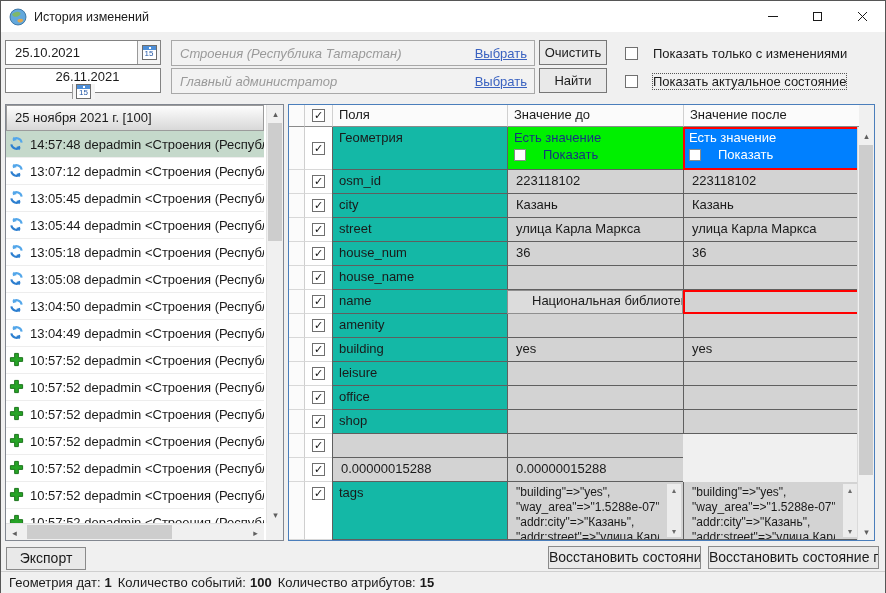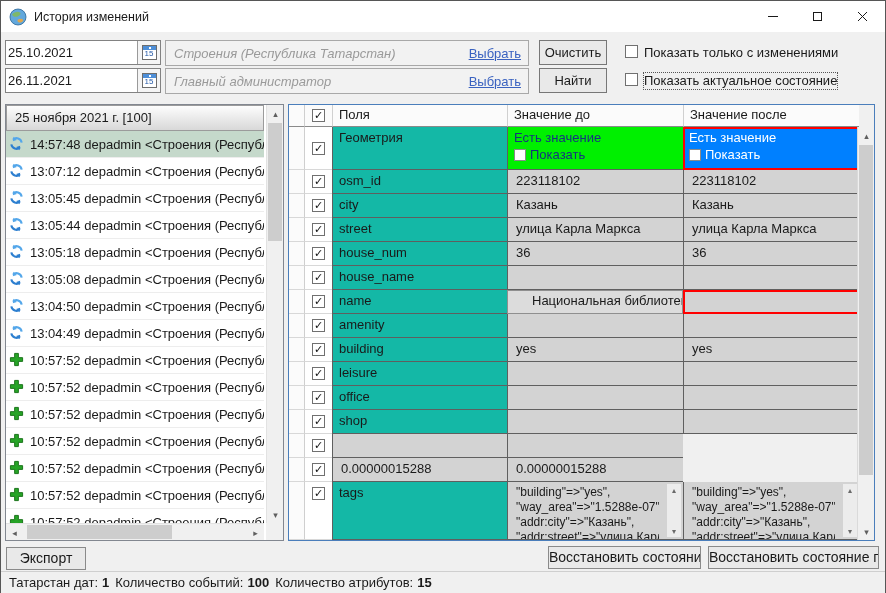--- a/index.html
+++ b/index.html
@@ -24,40 +24,40 @@
   .win-buttons { position: absolute; right: 0; top: 0; height: 31px; display: flex; }
   .win-btn { width: 45px; height: 31px; display: flex; align-items: center; justify-content: center; }
   .glyph-min { width: 10px; height: 1px; background: #1a1a1a; }
   .glyph-max { width: 9px; height: 9px; border: 1px solid #1a1a1a; }
   
   .toolbar { position: absolute; left: 0; top: 31px; right: 0; height: 72px; background: #f0f0f0; }
   .datebox {
     position: absolute; left: 4px; width: 156px; height: 25px;
     background: #fff; border: 1px solid #828282; display: flex; align-items: center;
   }
-  .datebox .date-text { flex: 1; padding-left: 2px; font-size: 13px; }
+  .datebox .date-text { flex: 1; padding-left: 9px; font-size: 13px; }
   .cal-btn {
     width: 23px; height: 23px; display: flex; align-items: center; justify-content: center;
     border-left: 1px solid #9a9a9a; background: #f4f4f4;
   }
   .cal-icon { position: relative; width: 15px; height: 15px; background: #fff; border: 1px solid #6d6d6d; }
   .cal-icon .cal-top { position: absolute; top: 0; left: 0; right: 0; height: 4px; background: #4e8fd8; }
   .cal-icon .cal-dot { position: absolute; top: 1px; left: 6px; width: 2px; height: 2px; background: #fff; }
   .cal-icon .cal-day { position: absolute; bottom: 0; left: 0; right: 0; text-align: center; font-size: 8px; line-height: 10px; color: #2458a6; }
   .pickfield {
-    position: absolute; left: 164px; width: 364px; height: 26px;
+    position: absolute; left: 170px; width: 364px; height: 26px;
     background: #f2f2f2; border: 1px solid #a8a8a8; display: flex; align-items: center;
   }
   .pickfield .ph { flex: 1; padding-left: 8px; font-style: italic; color: #9a9a9a; white-space: nowrap; overflow: hidden; }
   .pickfield .link { margin-right: 7px; color: #3a62c0; text-decoration: underline; white-space: nowrap; }
   .tb-btn {
     position: absolute; left: 538px; width: 68px; height: 25px;
     background: #e9e9e9; border: 1px solid #777777; text-align: center; line-height: 23px;
   }
-  .cb-row { position: absolute; left: 624px; display: flex; gap: 6px; height: 16px; }
+  .cb-row { position: absolute; left: 624px; display: flex; align-items: center; gap: 15px; height: 16px; }
   .checkbox {
     display: inline-flex; align-items: center; justify-content: center;
     width: 13px; height: 13px; background: #fff; border: 1px solid #707070;
     font-size: 11px; line-height: 11px; color: #111; flex: none;
   }
   .checkbox.small { width: 12px; height: 12px; border-color: #8a8a8a; }
   .focus-dotted { outline: 1px dotted #555; }
   
   .events-panel {
     position: absolute; left: 4px; top: 103px; width: 279px; height: 437px;
@@ -99,21 +99,21 @@
   .cell.cb { background: #fff; border-bottom: 1px solid #d8d8d8; display: flex; align-items: center; justify-content: center; }
   .cell.field { background: #14b8a6; border-left: 1px solid #5f5f5f; border-bottom: 1px solid #5f5f5f; padding: 3px 6px 0; }
   .cell.val { background: #d3d3d3; border-left: 1px solid #5f5f5f; border-bottom: 1px solid #5f5f5f; padding: 3px 8px 0; }
   .thead { height: 22px; }
   .thead .cell { background: #fbfbfb; border-bottom: 1px solid #8a8a8a; }
   .thead .cell.hfield, .thead .cell.hval { border-left: 1px solid #d0d0d0; padding: 2px 6px 0; }
   .thead .cell.cb { border-bottom: 1px solid #8a8a8a; }
   .geom-row { height: 43px; }
   .cell.green { background: #00f000; color: #16337f; padding: 3px 6px 0; }
   .cell.blue { background: #0080ff; color: #ffffff; border: 2px solid #ff0000; padding: 1px 4px 0; }
-  .geom-check { display: flex; align-items: center; gap: 4px; margin-top: 2px; }
+  .geom-check { display: flex; align-items: center; gap: 17px; margin-top: 2px; }
   .cell.boxed { background: #dcdcdc; border: 1px solid #8f8f8f; padding-top: 2px; padding-left: 24px; }
   .cell.red { border: 2px solid #ff0000; padding-top: 1px; }
   .tags-row { height: 58px; }
   .tags-cell { position: relative; font-size: 12px; line-height: 15px; padding-top: 2px; }
   .tags-lines { margin-right: 16px; overflow: hidden; height: 54px; }
   .mini-sb { position: absolute; top: 2px; bottom: 2px; right: 2px; width: 14px; background: #ececec; }
   .mini-sb .arrow { position: absolute; width: 14px; height: 12px; display: flex; align-items: center; justify-content: center; color: #6a6a6a; font-size: 8px; }
   .mini-sb .up { top: 0; } .mini-sb .down { bottom: 0; }
   .tbl-vscroll { right: 0; top: 22px; width: 17px; height: 413px; border-left: 1px solid #dadada; }
   .tbl-vscroll .up { top: 0; } .tbl-vscroll .down { bottom: 0; }
@@ -166,21 +166,21 @@
     <div class="datebox" style="top:8px;">
       <span class="date-text">25.10.2021</span>
       <span class="cal-btn">
         <span class="cal-icon">
           <span class="cal-top"></span>
             <span class="cal-dot"></span>
           <span class="cal-day">15</span>
         </span>
       </span>
     </div>
-    <div class="datebox" style="top:36px;">
+    <div class="datebox" style="top:36px;flex-direction:column;">
       <span class="date-text">26.11.2021</span>
       <span class="cal-btn">
         <span class="cal-icon">
           <span class="cal-top"></span>
             <span class="cal-dot"></span>
           <span class="cal-day">15</span>
         </span>
       </span>
     </div>
 
@@ -588,17 +588,17 @@
       <span class="thumb"></span>
       <span class="arrow down">▾</span>
     </div>
   </div>
 
   <div class="btn export-btn">Экспорт</div>
   <div class="btn restore-before-btn">Восстановить состояние до</div>
   <div class="btn restore-after-btn">Восстановить состояние после</div>
 
   <div class="statusbar">
-    <span class="seg"><span>Татарстан дат:</span><b>1</b></span>
+    <span class="seg"><span>Геометрия дат:</span><b>1</b></span>
     <span class="seg"><span>Количество событий:</span><b>100</b></span>
     <span class="seg"><span>Количество атрибутов:</span><b>15</b></span>
   </div>
 </div>
 
 </body></html>

